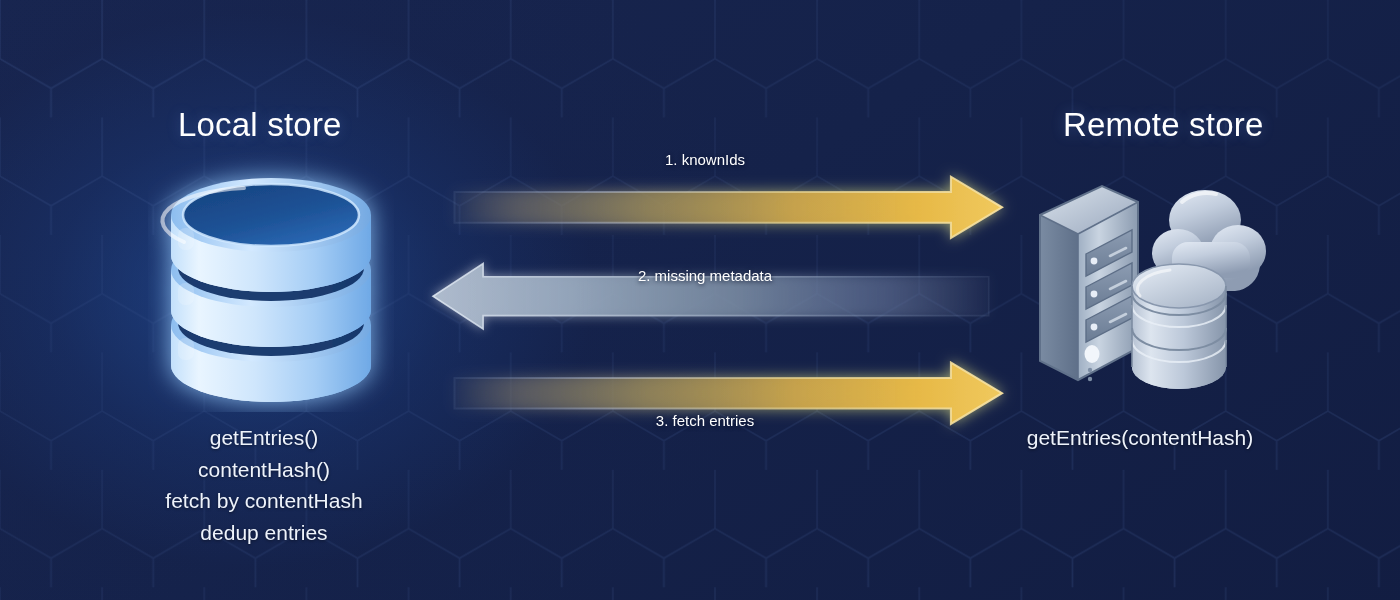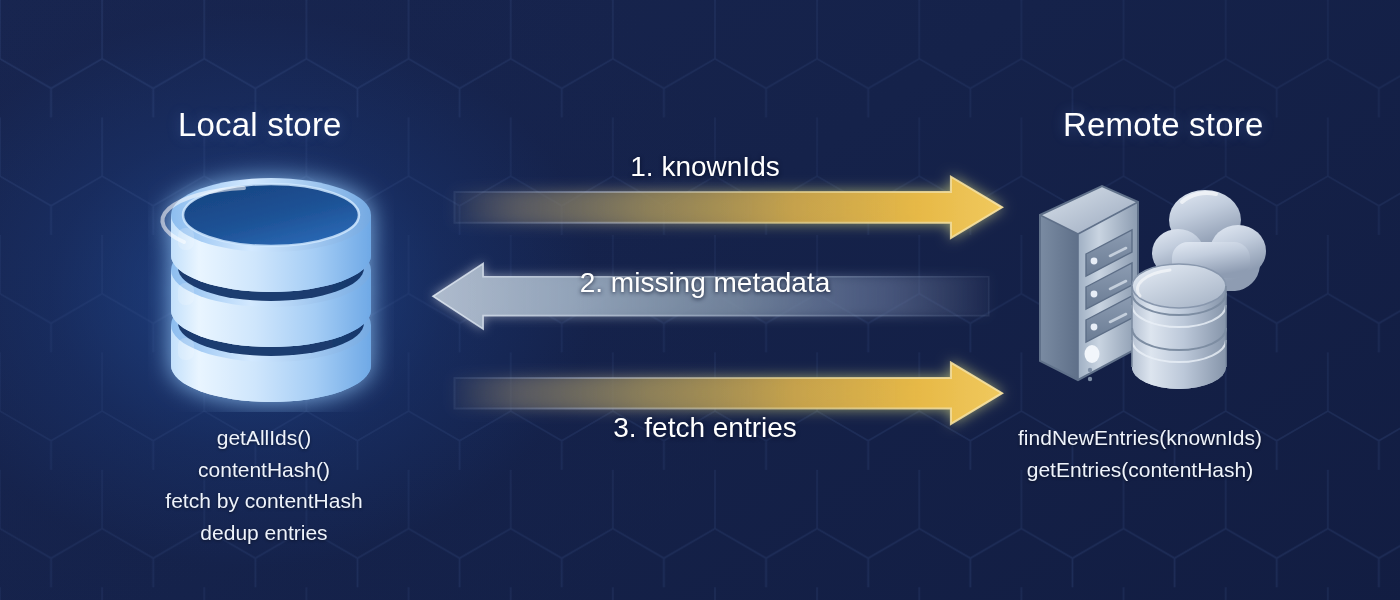--- a/index.html
+++ b/index.html
@@ -50,21 +50,21 @@
     white-space: nowrap;
     text-shadow: 0 1px 3px rgba(0,0,0,0.45);
   }
   #caption-local  { left: 64px;  top: 422px; width: 400px; }
   #caption-remote { left: 940px; top: 422px; width: 400px; }
 
   
   .arrow-label {
     position: absolute;
     color: #ffffff;
-    font-size: 28px;
+    font-size: 15px;
     text-align: center;
     white-space: nowrap;
     text-shadow: 0 1px 4px rgba(5,12,35,0.85);
   }
   #label-1 { left: 505px; top: 151px; width: 400px; }
   #label-2 { left: 505px; top: 267px; width: 400px; }
   #label-3 { left: 505px; top: 412px; width: 400px; }
 
   
   .icon-wrap { position: absolute; }
@@ -214,21 +214,21 @@
 
         <path d="M36,92 A92,33 0 0 1 96,38" fill="none" stroke="#ffffff" stroke-width="4" stroke-linecap="round" opacity="0.55"></path>
         <rect x="30" y="78" width="16" height="22" rx="7" fill="#ffffff" opacity="0.18"></rect>
         <rect x="30" y="133" width="16" height="22" rx="7" fill="#ffffff" opacity="0.18"></rect>
         <rect x="30" y="188" width="16" height="22" rx="7" fill="#ffffff" opacity="0.18"></rect>
       </g>
     </svg>
   </div>
 
   <div class="caption" id="caption-local">
-    <div>getAllIds()</div>
+    <div>getEntries()</div>
     <div>contentHash()</div>
     <div>fetch by contentHash</div>
     <div>dedup entries</div>
   </div>
 
   <div class="title" id="title-remote">Remote store</div>
 
   <div class="icon-wrap" id="icon-remote">
     <svg viewBox="0 0 252 252" width="252" height="252" aria-hidden="true">
       <defs>
@@ -319,21 +319,20 @@
         <path d="M110,147 A47,22 0 0 0 204,147" fill="none" stroke="#eaf0f7" stroke-width="2" opacity="0.8"></path>
         <ellipse cx="157" cy="128" rx="47" ry="22" fill="url(#gdbTop)"></ellipse>
         <ellipse cx="157" cy="128" rx="47" ry="22" fill="none" stroke="#8897ad" stroke-width="1.6"></ellipse>
         <path d="M118,138 A44,20 0 0 1 148,112" fill="none" stroke="#ffffff" stroke-width="3" stroke-linecap="round" opacity="0.55"></path>
         <path d="M110,128 L110,209 M204,128 L204,209" stroke="#7d8da2" stroke-width="1.6" fill="none"></path>
       </g>
     </svg>
   </div>
 
   <div class="caption" id="caption-remote">
-    <div>findNewEntries(knownIds)</div>
     <div>getEntries(contentHash)</div>
   </div>
 
   <div class="arrow-label" id="label-1">1. knownIds</div>
   <div class="arrow-label" id="label-2">2. missing metadata</div>
   <div class="arrow-label" id="label-3">3. fetch entries</div>
 
 </div>
 
 </body></html>

